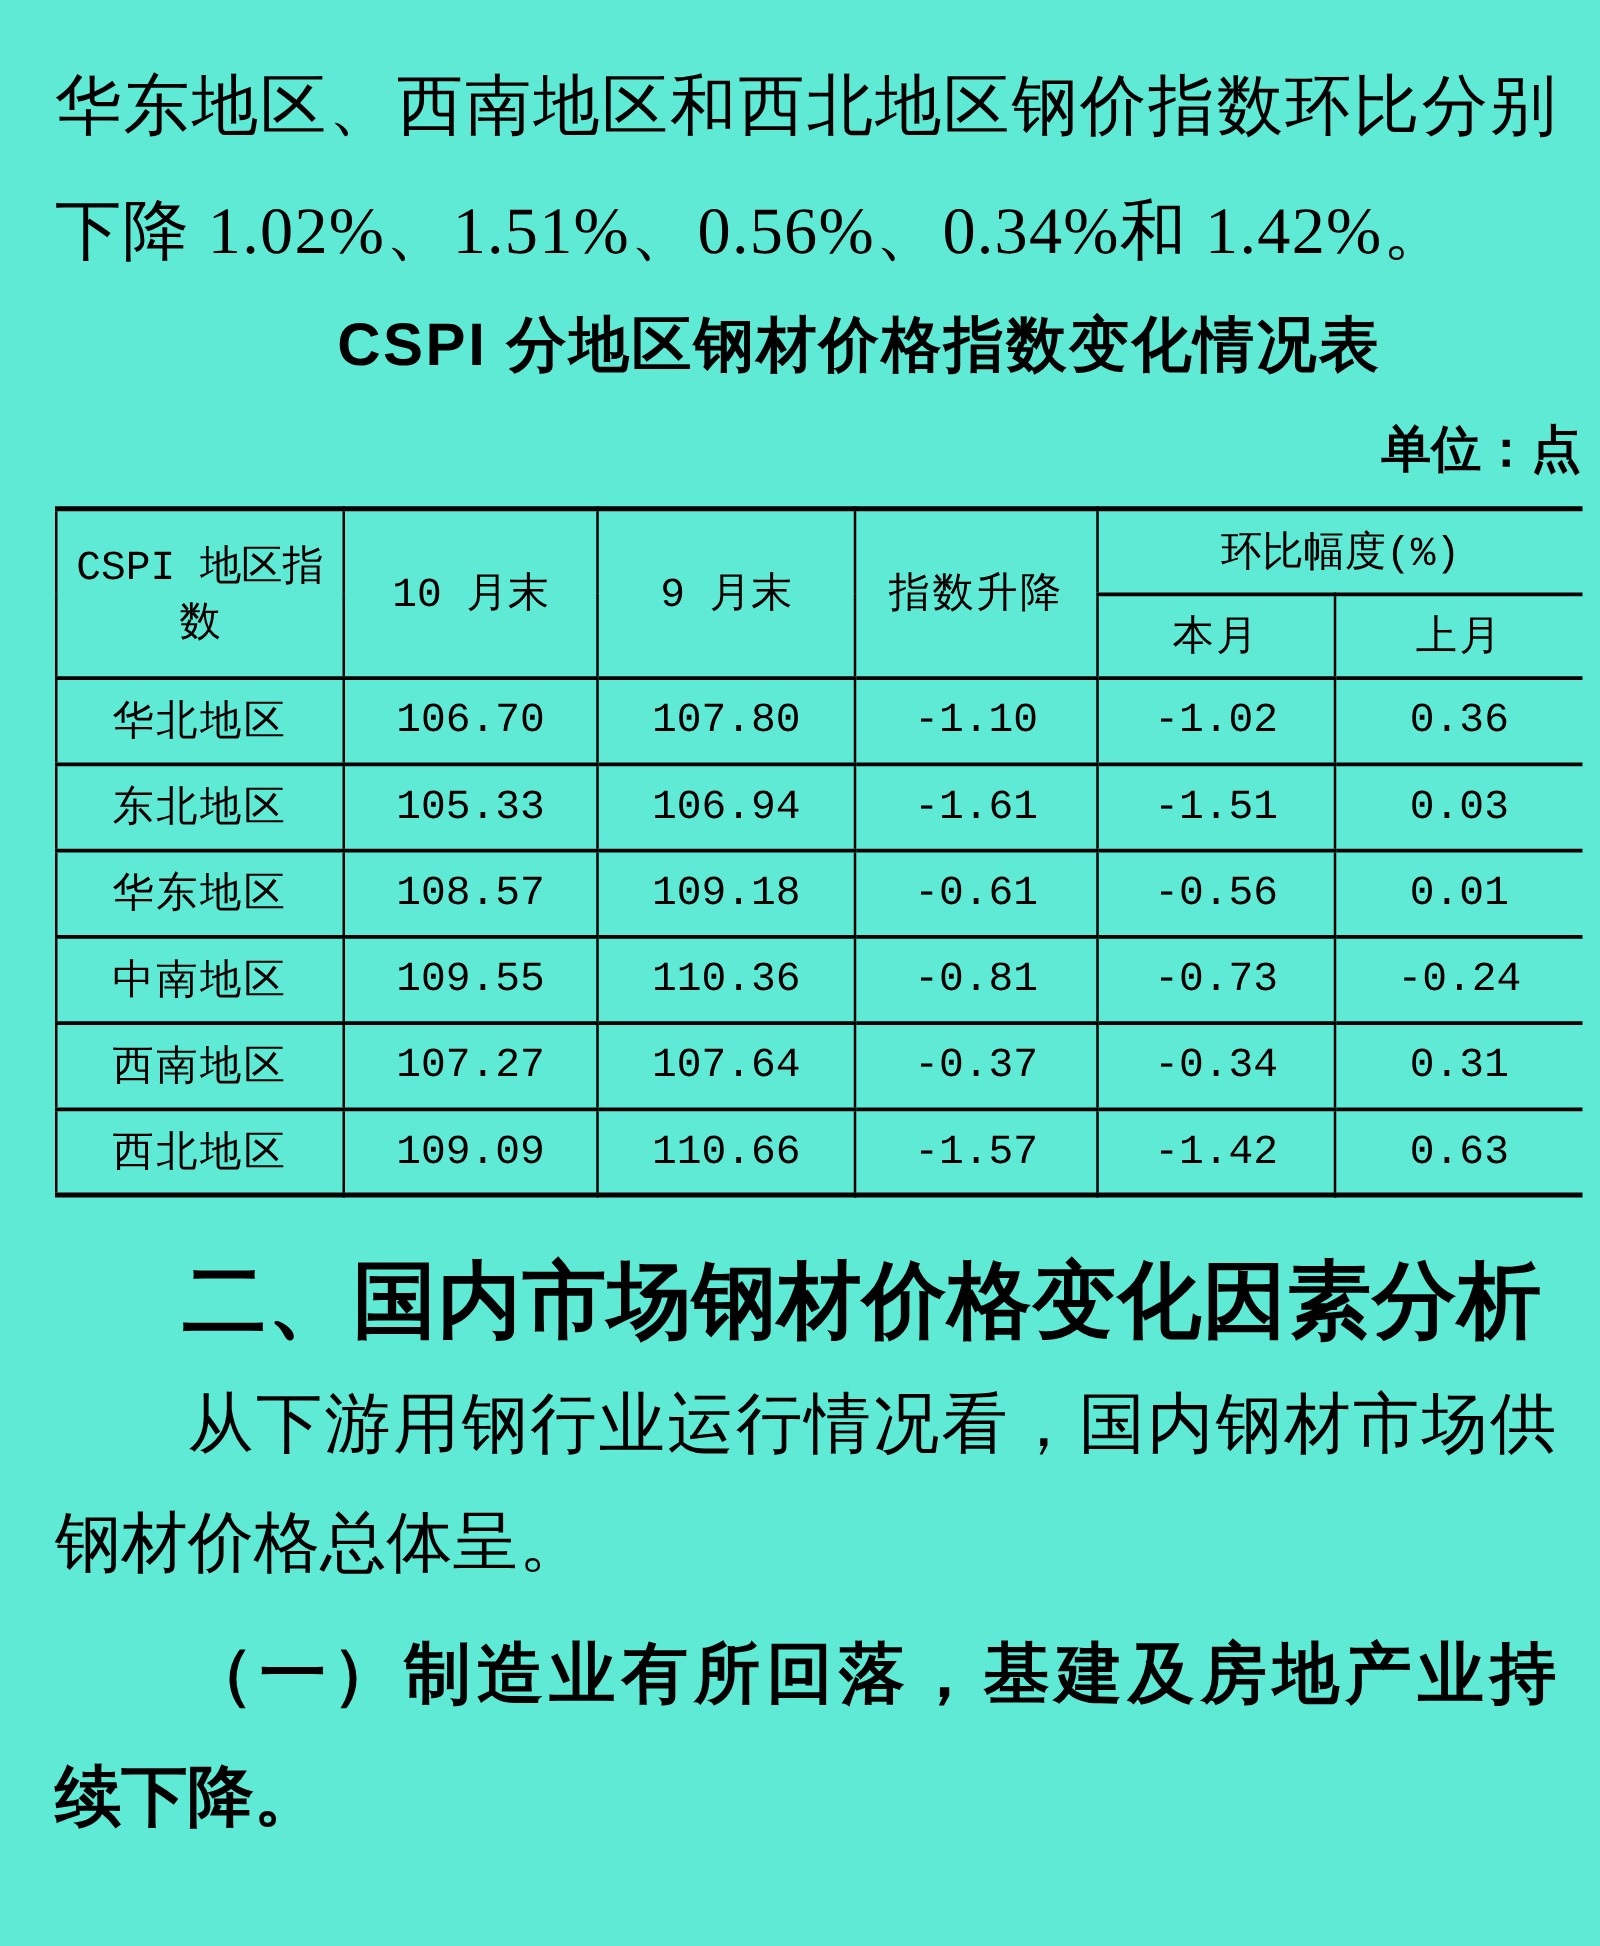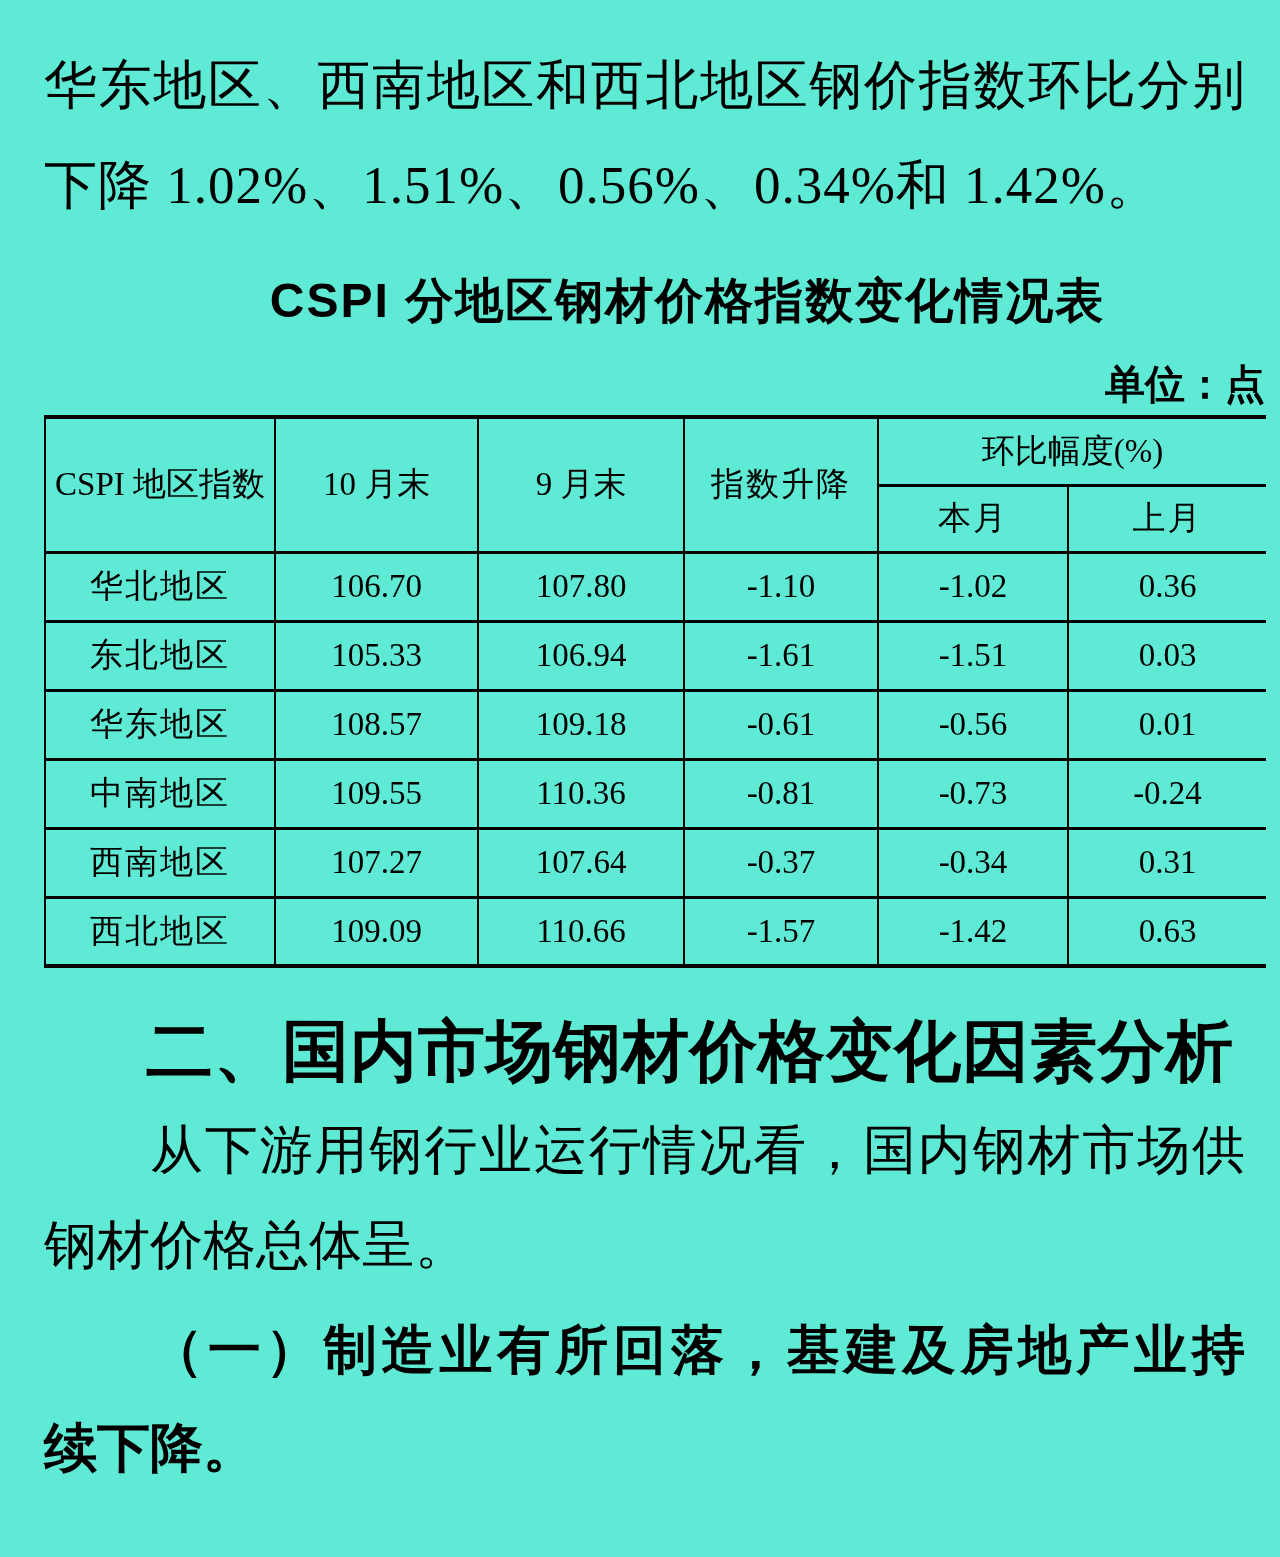--- a/index.html
+++ b/index.html
@@ -16,42 +16,43 @@
   .content { padding:35px 15px 0 44px; }
 
   
   .intro { width:1201px; font-size:53px; }
   .intro .line { height:100px; line-height:100px; white-space:nowrap; }
   .stretch { text-align:justify; text-align-last:justify; white-space:normal !important; }
   .intro .line2 { letter-spacing:1px; }
 
   
   .tbl-title {
-    margin-top:36px; height:60px; line-height:60px;
+    margin-top:12px; height:60px; line-height:60px;
     font-size:48px; font-weight:700; text-align:center;
     padding-left:66px; width:1221px;
     font-family:"Liberation Sans","DejaVu Sans",sans-serif;
     letter-spacing:2px;
   }
   .unit {
     margin-top:28px; height:50px; line-height:50px;
     width:1221px; text-align:right;
     font-size:40px; font-weight:700;
     font-family:"Liberation Sans","DejaVu Sans",sans-serif;
   }
 
   
   table.cspi {
-    margin-top:6px;
+    margin-top:20px;
     border-collapse:collapse;
     table-layout:fixed;
     width:1221px;
     border-top:4px solid #000;
     border-bottom:4px solid #000;
     border-left:2px solid #000;
+    font-family:Liberation Mono, monospace;
   }
   table.cspi td {
     border-right:2px solid #000;
     border-bottom:3px solid #000;
     text-align:center; vertical-align:middle;
     font-size:33px;
     padding:0;
   }
   table.cspi td:last-child { border-right:none; }
   tr.hrow1 { height:68px; }

